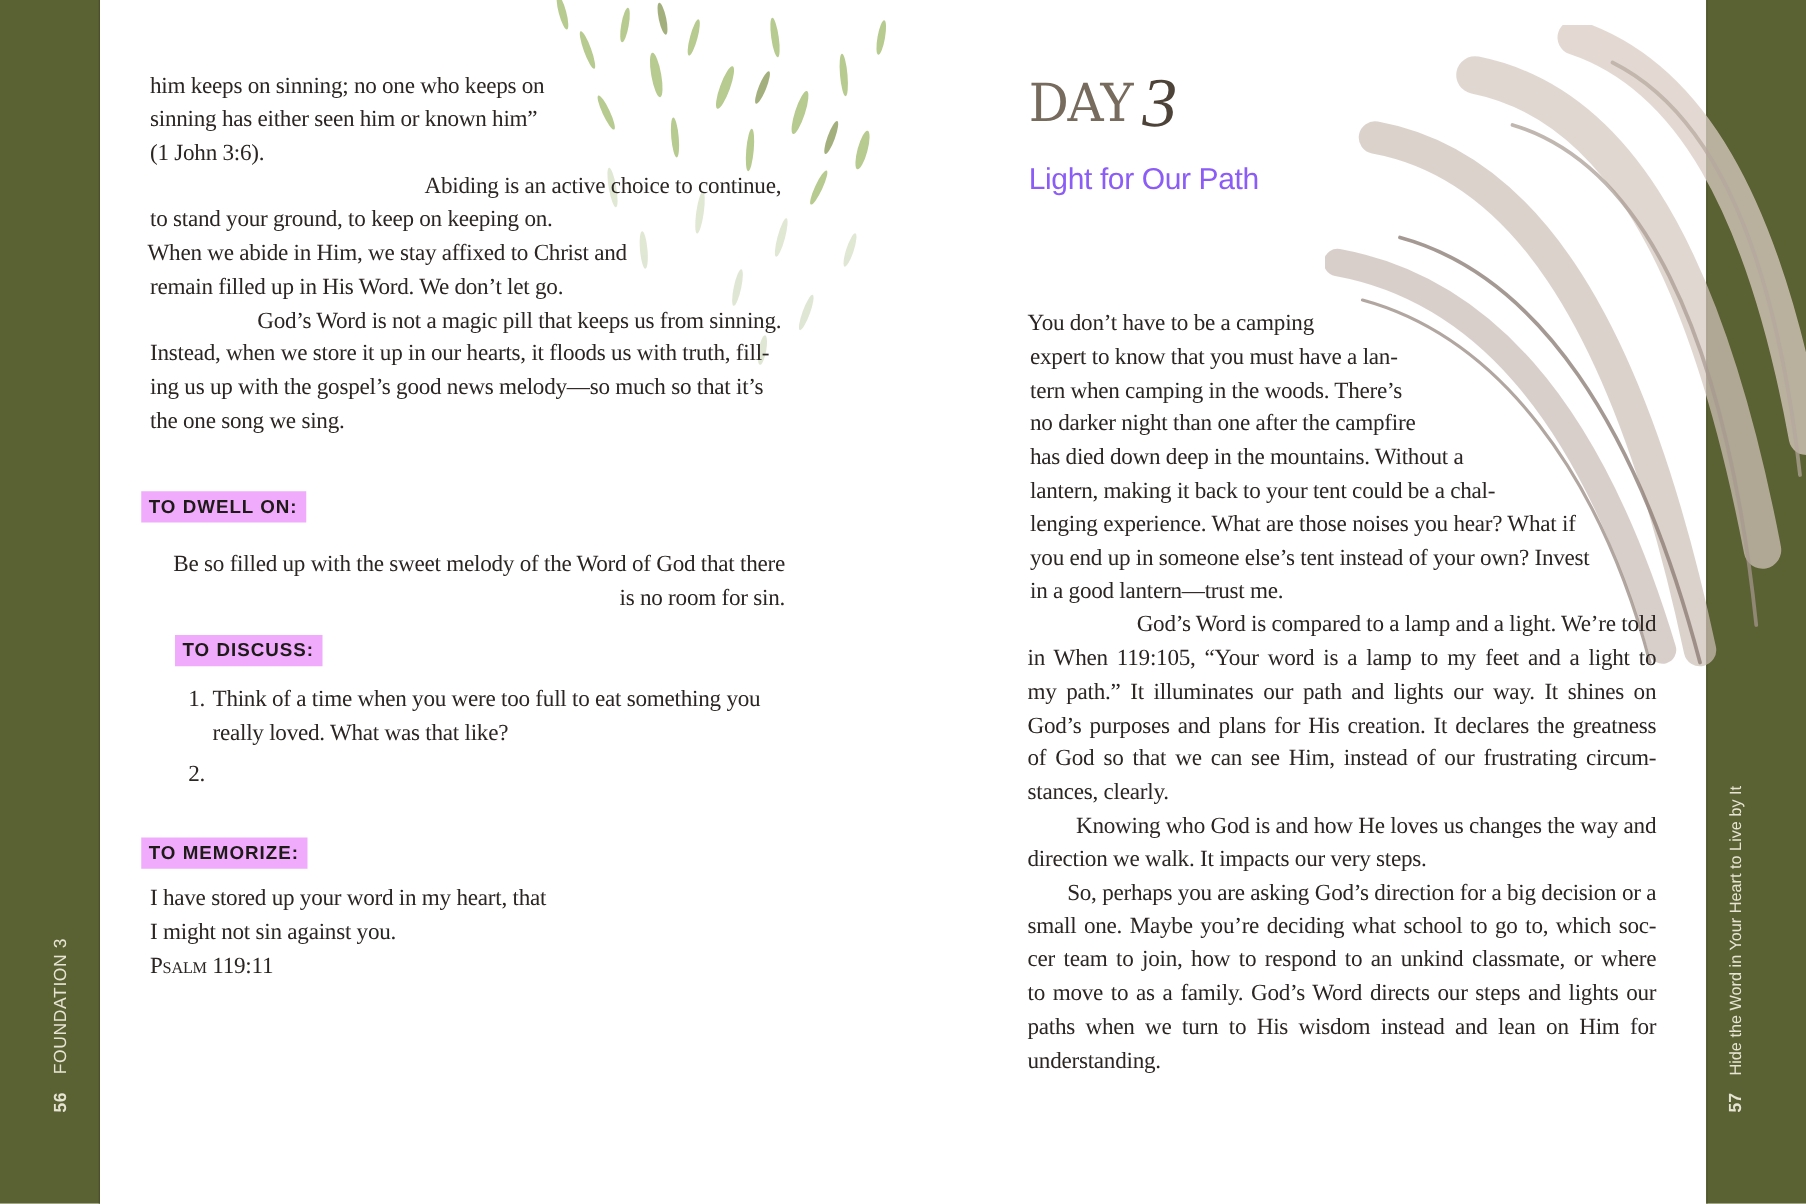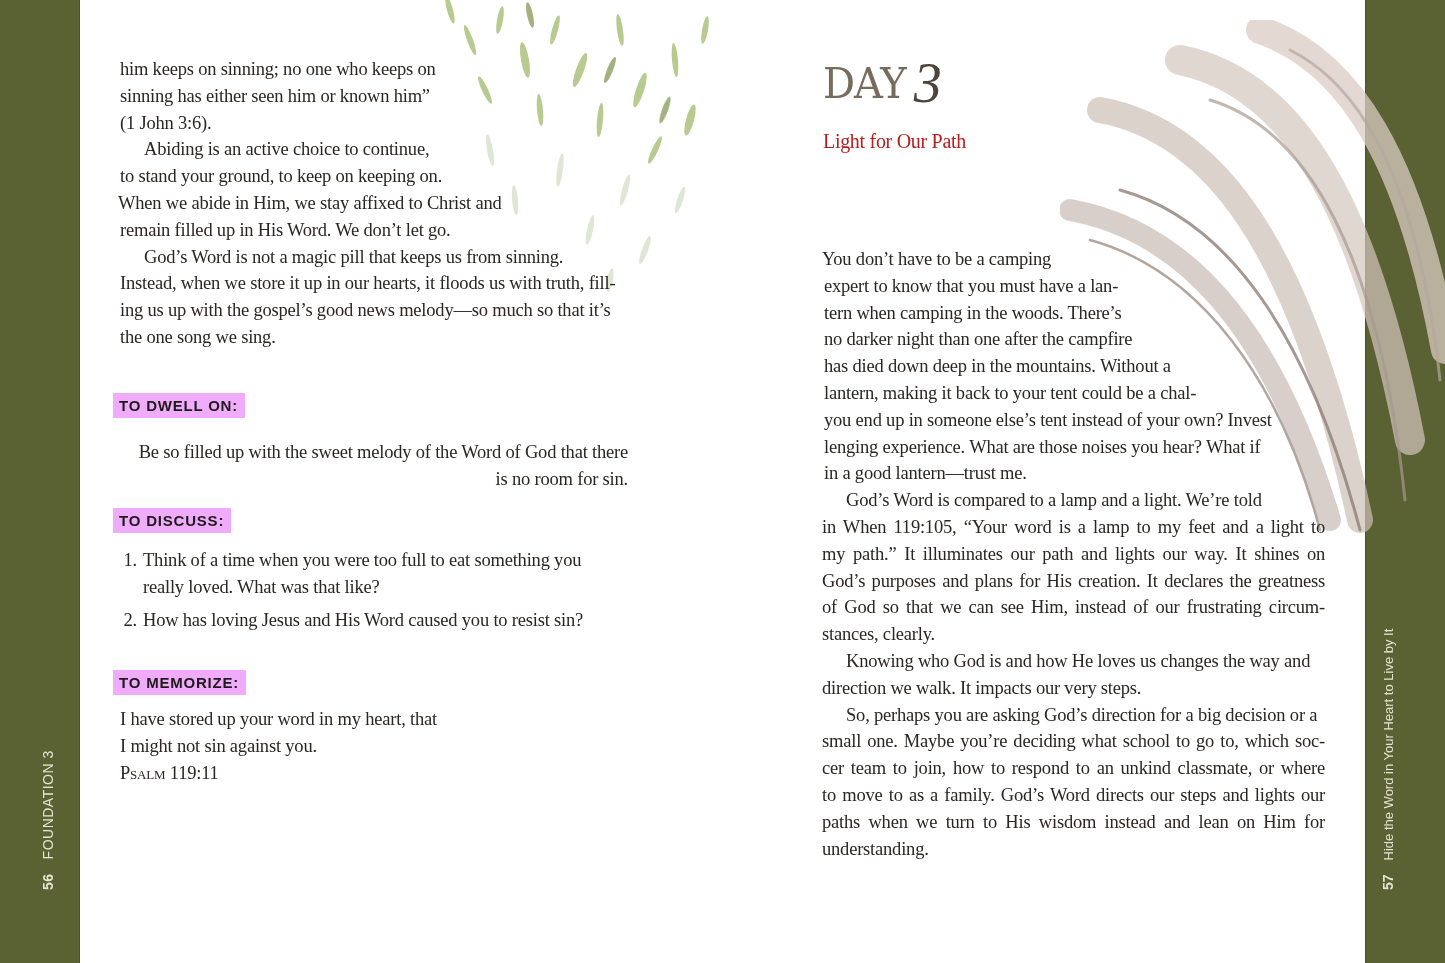--- a/index.html
+++ b/index.html
@@ -12,42 +12,42 @@
   .tab-left { position: absolute; left: 0; top: 0; width: 80px; height: 963px; background: #5a6132; border-right: 1px solid #4b5229; }
   .tab-right { position: absolute; left: 1365px; top: 0; width: 80px; height: 963px; background: #5a6132; border-left: 1px solid #4b5229; }
 
   .folio-left { position: absolute; left: 40px; top: 890px; transform-origin: 0 0; transform: rotate(-90deg); white-space: nowrap; color: #e6e4d3; font-family: "Liberation Sans", "DejaVu Sans", sans-serif; font-size: 14px; letter-spacing: 0.5px; display: flex; align-items: center; gap: 14px; }
   .folio-right { position: absolute; left: 1380px; top: 890px; transform-origin: 0 0; transform: rotate(-90deg); white-space: nowrap; color: #e6e4d3; font-family: "Liberation Sans", "DejaVu Sans", sans-serif; font-size: 13px; display: flex; align-items: center; gap: 14px; }
   .folio-num { font-weight: bold; font-size: 14px; }
 
   
   .body-text { font-size: 18.5px; line-height: 26.8px; letter-spacing: -0.2px; }
   .line { display: block; white-space: nowrap; }
-  .indent { padding-left: 24px; }
+  .indent { padding-left: 24px; text-align: right; }
   .justify { text-align: justify; text-align-last: justify; white-space: normal; }
 
   .left-col { position: absolute; left: 120px; top: 56px; width: 505px; }
 
   .label { display: inline-block; background: #f0abfc; font-family: "Liberation Sans", "DejaVu Sans", sans-serif; font-weight: bold; font-size: 15px; letter-spacing: 0.8px; color: #1d1a18; padding: 4px 7px 4px 6px; }
 
   .section { position: absolute; left: 113px; }
   .section-text { padding-left: 7px; }
 
   ol.discuss { list-style: none; }
   ol.discuss li { display: flex; }
   ol.discuss .num { width: 30px; text-align: right; padding-right: 6px; flex-shrink: 0; }
 
   .memorize-verse { position: absolute; left: 120px; top: 706px; width: 500px; text-align: left; }
   .smallcaps { font-variant: small-caps; }
 
   
   .day-heading { position: absolute; left: 823px; top: 58px; display: flex; align-items: center; }
   .day-word { font-family: "DejaVu Serif", serif; font-size: 40px; color: #776b5e; letter-spacing: -1px; line-height: 1; transform: scaleY(1.05); }
   .day-num { font-family: "Liberation Serif", serif; font-style: italic; font-size: 56px; color: #4e4338; margin-left: 8px; line-height: 0.9; }
-  .day-title { position: absolute; left: 823px; top: 130px; font-family: Liberation Serif, serif; font-size: 20px; color: #b91c1c; letter-spacing: -0.3px; }
+  .day-title { position: absolute; left: 823px; top: 130px; font-family: Liberation Sans, sans-serif; font-size: 24px; color: #8b5cf6; letter-spacing: -0.3px; }
 
   .right-col { position: absolute; left: 822px; top: 246px; width: 503px; }
 
   
   .willow { position: absolute; left: 430px; top: 0; width: 300px; height: 300px; pointer-events: none; }
   .pampas { position: absolute; left: 1060px; top: 20px; width: 385px; height: 520px; pointer-events: none; }
 </style>
 </head>
 <body>
 
@@ -128,33 +128,32 @@
   </div>
 
   <div class="section" style="top:393px; width:515px;">
     <span class="label">TO DWELL ON:</span>
     <div class="section-text body-text" style="margin-top:21px;text-align:right;">
       <span class="line">Be so filled up with the sweet melody of the Word of God that there</span>
       <span class="line">is no room for sin.</span>
     </div>
   </div>
 
-  <div class="section" style="top:508px; width:515px;">
+  <div class="section" style="top:508px; width:515px;margin-left:27px;">
     <span class="label">TO DISCUSS:</span>
     <ol class="discuss body-text" style="margin-top:14px;">
       <li>
         <span class="num">1.</span>
         <span>
           <span class="line">Think of a time when you were too full to eat something you</span>
           <span class="line">really loved. What was that like?</span>
         </span>
       </li>
       <li style="margin-top:6px;">
         <span class="num">2.</span>
-        <span class="line">How has loving Jesus and His Word caused you to resist sin?</span>
       </li>
     </ol>
   </div>
 
   <div class="section" style="top:670px;">
     <span class="label">TO MEMORIZE:</span>
   </div>
   <div class="memorize-verse body-text">
     <span class="line">I have stored up your word in my heart, that</span>
     <span class="line">I might not sin against you.</span>
@@ -167,22 +166,22 @@
   </div>
   <div class="day-title">Light for Our Path</div>
 
   <div class="right-col body-text">
     <span class="line">You don’t have to be a camping</span>
     <span class="line" style="padding-left:2px">expert to know that you must have a lan-</span>
     <span class="line" style="padding-left:2px">tern when camping in the woods. There’s</span>
     <span class="line" style="padding-left:2px">no darker night than one after the campfire</span>
     <span class="line" style="padding-left:2px">has died down deep in the mountains. Without a</span>
     <span class="line" style="padding-left:2px">lantern, making it back to your tent could be a chal-</span>
+    <span class="line" style="padding-left:2px">lenging experience. What are those noises you hear? What if</span>
     <span class="line" style="padding-left:2px">you end up in someone else’s tent instead of your own? Invest</span>
-    <span class="line" style="padding-left:2px">lenging experience. What are those noises you hear? What if</span>
     <span class="line" style="padding-left:2px">in a good lantern—trust me.</span>
 
     <span class="line indent">God’s Word is compared to a lamp and a light. We’re told</span>
     <span class="line justify">in When 119:105, “Your word is a lamp to my feet and a light to</span>
     <span class="line justify">my path.” It illuminates our path and lights our way. It shines on</span>
     <span class="line justify">God’s purposes and plans for His creation. It declares the greatness</span>
     <span class="line justify">of God so that we can see Him, instead of our frustrating circum-</span>
     <span class="line">stances, clearly.</span>
 
     <span class="line indent">Knowing who God is and how He loves us changes the way and</span>

